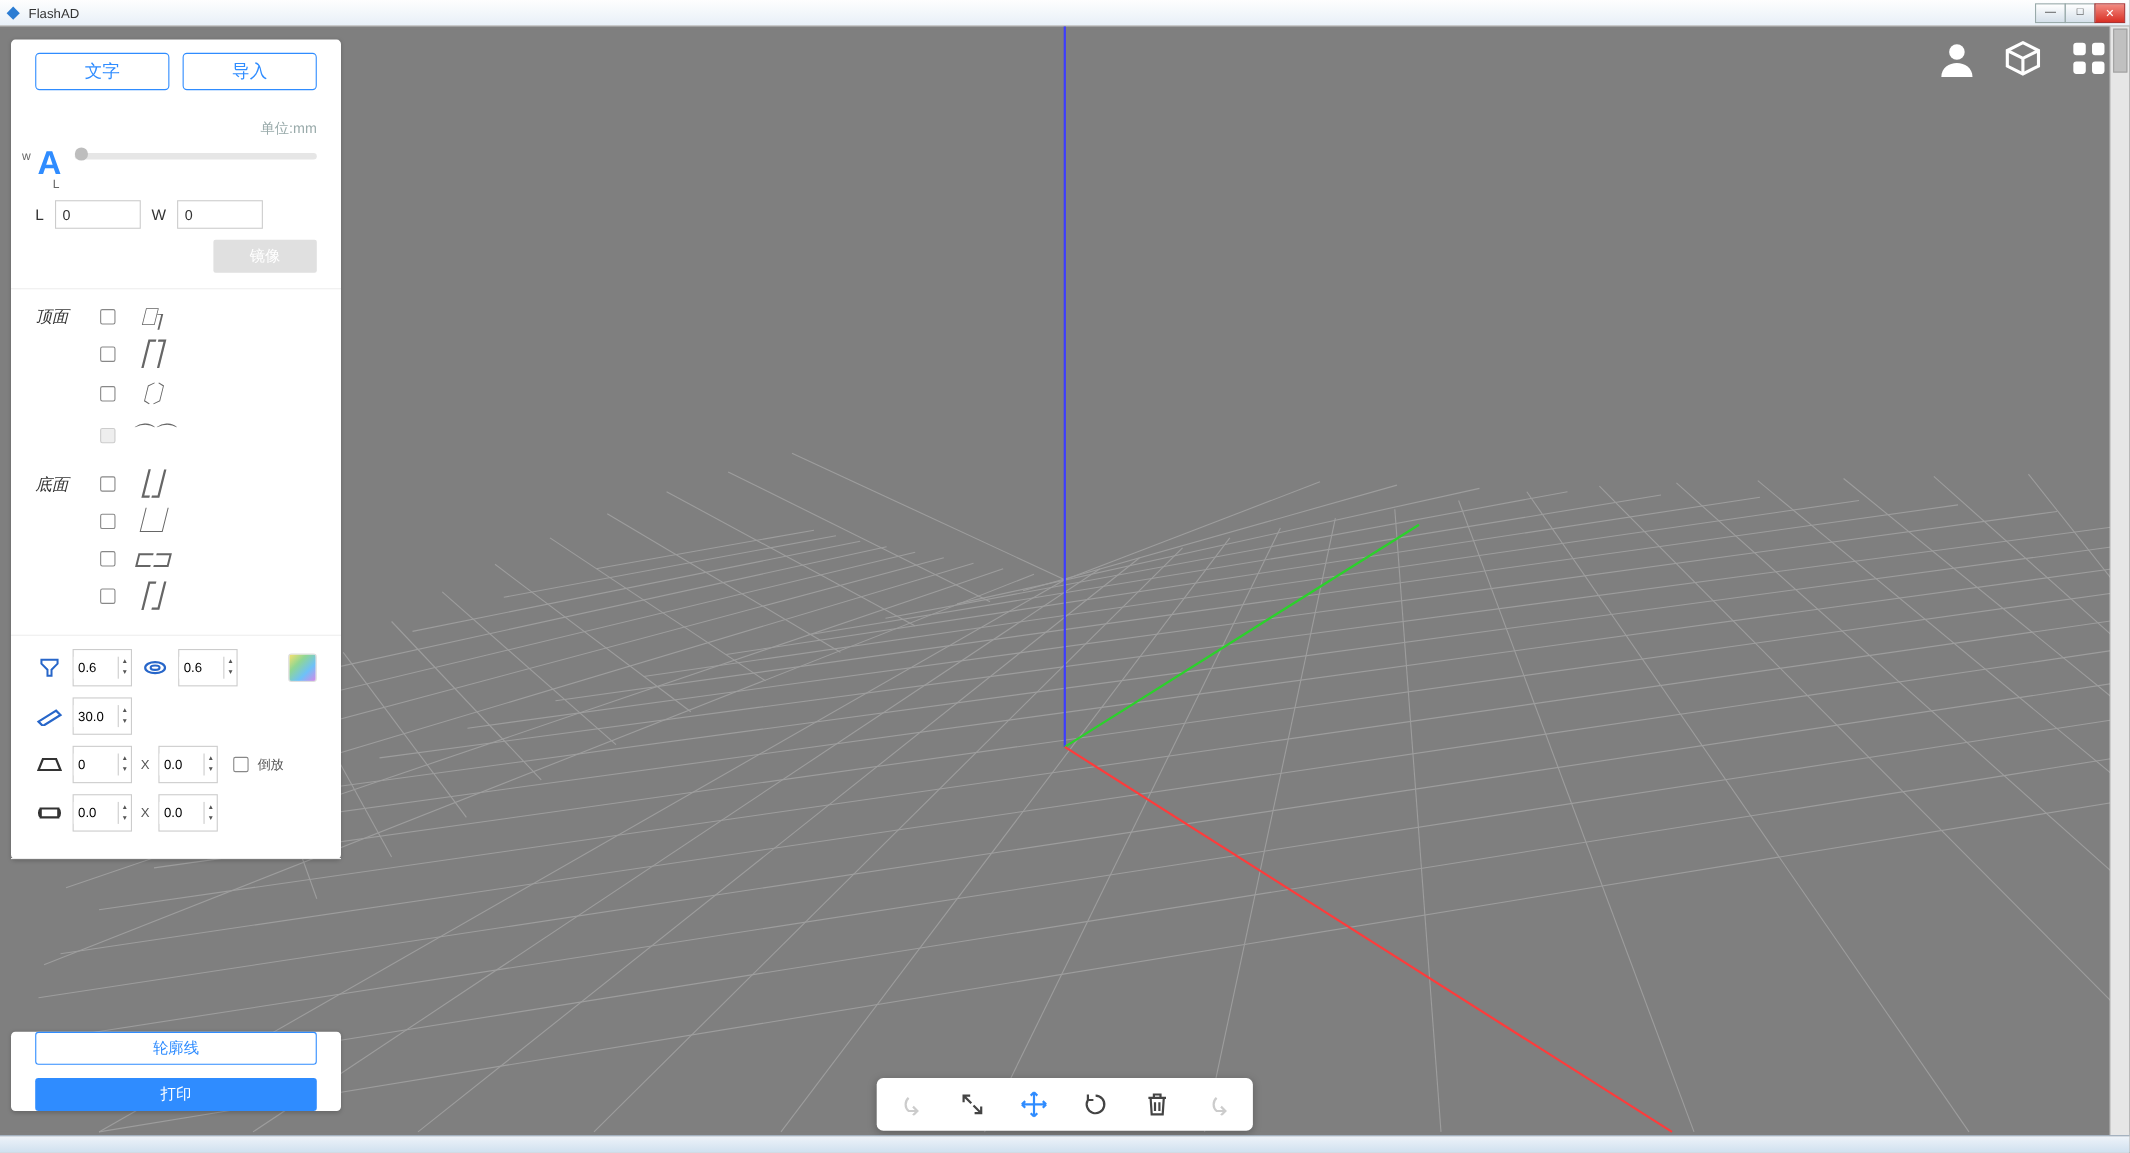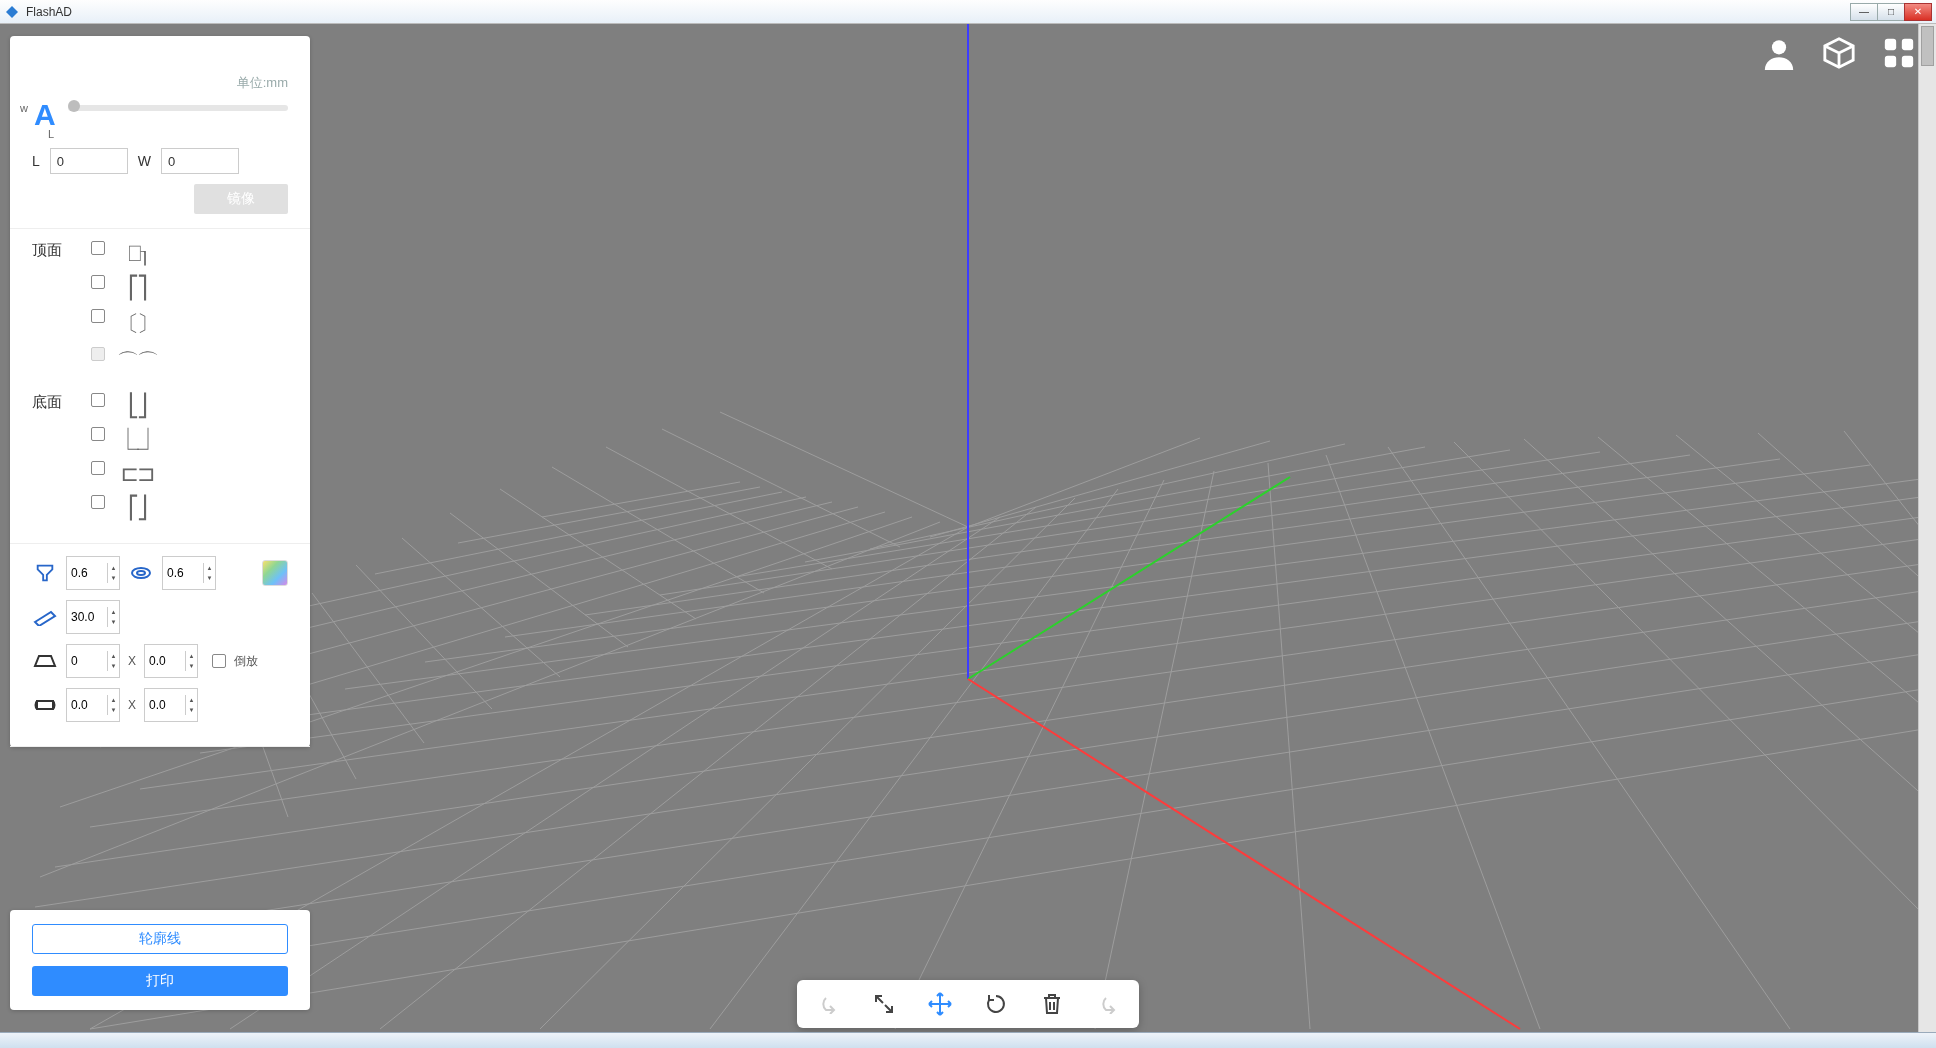--- a/index.html
+++ b/index.html
@@ -37,39 +37,39 @@
 .letterA::before { content:"w"; position:absolute; left:-12px; top:4px; font-size:11px; color:#666; font-weight:400;}
 .letterA::after  { content:"L"; position:absolute; left:16px; bottom:-2px; font-size:11px; color:#666; font-weight:400;}
 .slider { flex:1; height:6px; position:relative; background:#e6e6e6; border-radius:3px; margin-top:-20px;}
 .slider .thumb { position:absolute; left:0; top:-5px; width:12px; height:12px; border-radius:50%; background:#bdbdbd; }
 
 .lwinputs { display:flex; gap:10px; align-items:center; margin-top:10px; }
 .lwinputs label { font-size:14px; color:#333; }
 .numfield { width: 78px; height:26px; border:1px solid #ccc; padding:0 6px; font-size:13px; color:#333; background:#fff; }
 .mirrorbtn { width:94px; height:30px; background:#e0e0e0; color:#fff; font-size:14px; display:flex; align-items:center; justify-content:center; border-radius:2px; margin-left:auto; margin-top:10px; }
 
-.facerow { display:flex; align-items:flex-start; gap:19px; margin-bottom:8px; }
+.facerow { display:flex; align-items:center; gap:19px; margin-bottom:8px;font-style:italic; }
 .facelabel { font-size:15px; color:#333; width:40px; }
 .cbx { width:14px; height:14px; border:1px solid #888; border-radius:2px; background:#fff; }
 .cbx.disabled { background:#eee; border-color:#ccc;}
 .faceicon { font-size:22px; color:#666; letter-spacing:-2px; display:inline-flex; width:26px; justify-content:center;}
 
 .paramsec .prow { display:flex; align-items:center; gap:8px; margin-bottom:10px; }
 .pico { width:26px; height:22px; display:flex; align-items:center; justify-content:center; }
 .spin { display:flex; align-items:center; border:1px solid #ccc; height:34px; }
 .spin input { width:40px; border:none; padding:0 4px; font-size:12px; height:20px; outline:none; }
 .spin .arrows { width:12px; display:flex; flex-direction:column; border-left:1px solid #ccc;}
 .spin .arrows span { font-size:6px; line-height:10px; text-align:center; color:#555; cursor:pointer;}
 .colorbox { width:26px; height:26px; border-radius:3px; background: linear-gradient(135deg,#f8e16c,#8fd694,#6ec1f8,#d688e8); margin-left:auto; border:1px solid #ddd;}
 .xsep { font-size:12px; color:#555; }
 
 .gen3d { margin: 16px 22px; height:36px; background:#dcdcdc; color:#fff; font-size:15px; display:flex; align-items:center; justify-content:center; border-radius:2px; }
 
 
-.lowercard { position:absolute; left:10px; bottom:22px; width:300px; background:#fff; border-radius:4px; padding: 14px 22px; box-shadow: 0 1px 4px rgba(0,0,0,.2); display:flex; flex-direction:column; gap:12px; }
+.lowercard { position:absolute; left:10px; bottom:22px; width:300px; background:#fff; border-radius:4px; padding: 0 22px; box-shadow: 0 1px 4px rgba(0,0,0,.2); display:flex; flex-direction:column; gap:12px; }
 .outlinebtn2 { height:30px; border:1.5px solid #2f8cff; color:#2f8cff; border-radius:3px; display:flex; align-items:center; justify-content:center; font-size:14px; background:#fff; cursor:pointer;}
 .solidbtn { height:30px; background:#2f8cff; color:#fff; border-radius:3px; display:flex; align-items:center; justify-content:center; font-size:14px; cursor:pointer;}
 
 
 .floattb { position:absolute; left:50%; transform:translateX(-50%); bottom:4px; height:48px; background:#fff; border-radius:6px; box-shadow:0 2px 8px rgba(0,0,0,.25); display:flex; align-items:center; padding: 0 18px; gap: 30px; }
 .floattb .fico { width:26px; height:26px; display:flex; align-items:center; justify-content:center; color:#444; cursor:pointer; }
 .floattb .fico.disabled { color:#ccc; }
 .floattb .fico.active { color:#2f8cff; }
 
 
@@ -184,20 +184,24 @@
     <svg class="tico" viewBox="0 0 24 24">
         <rect x="2" y="2" width="8" height="8" rx="2" fill="#fff"></rect>
         <rect x="14" y="2" width="8" height="8" rx="2" fill="#fff"></rect>
         <rect x="2" y="14" width="8" height="8" rx="2" fill="#fff"></rect>
         <rect x="14" y="14" width="8" height="8" rx="2" fill="#fff"></rect>
       </svg>
   </div>
 
   <div class="sidebar">
     <div class="sec">
+      <div class="ghostbtns">
+        <div class="ghostbtn">文字</div>
+        <div class="ghostbtn">导入</div>
+      </div>
       <div class="unit">单位:mm</div>
       <div class="sliderrow">
         <span class="letterA">A</span>
         <div class="slider">
             <div class="thumb"></div>
           </div>
       </div>
       <div class="lwinputs">
         <label>L</label>
         <input class="numfield" value="0" style="">

